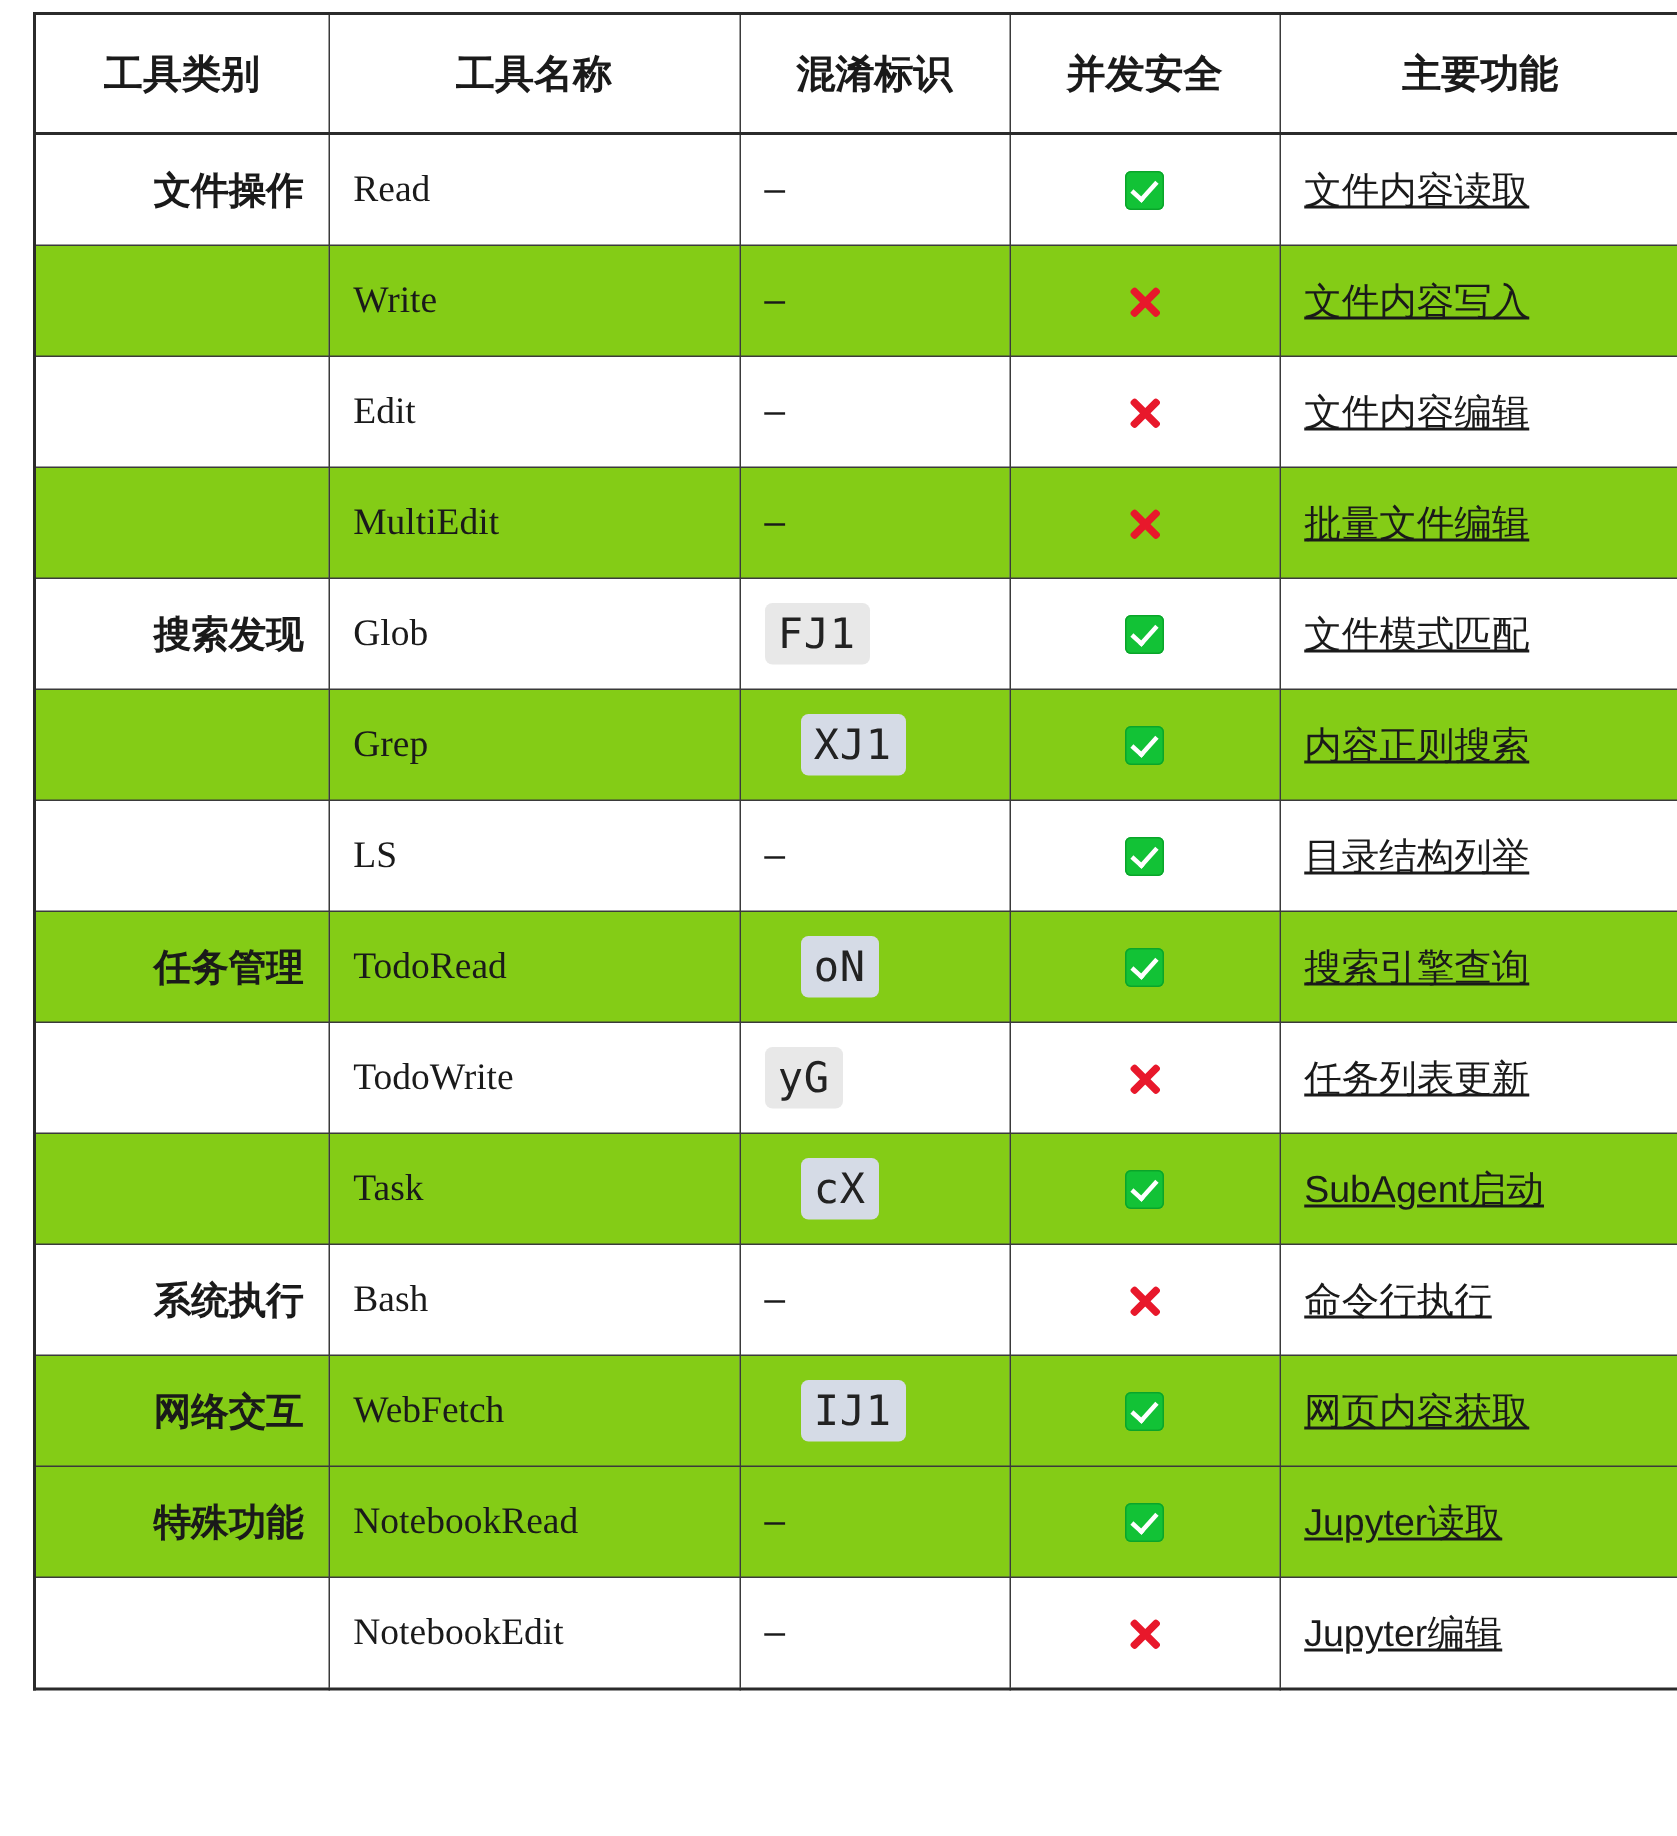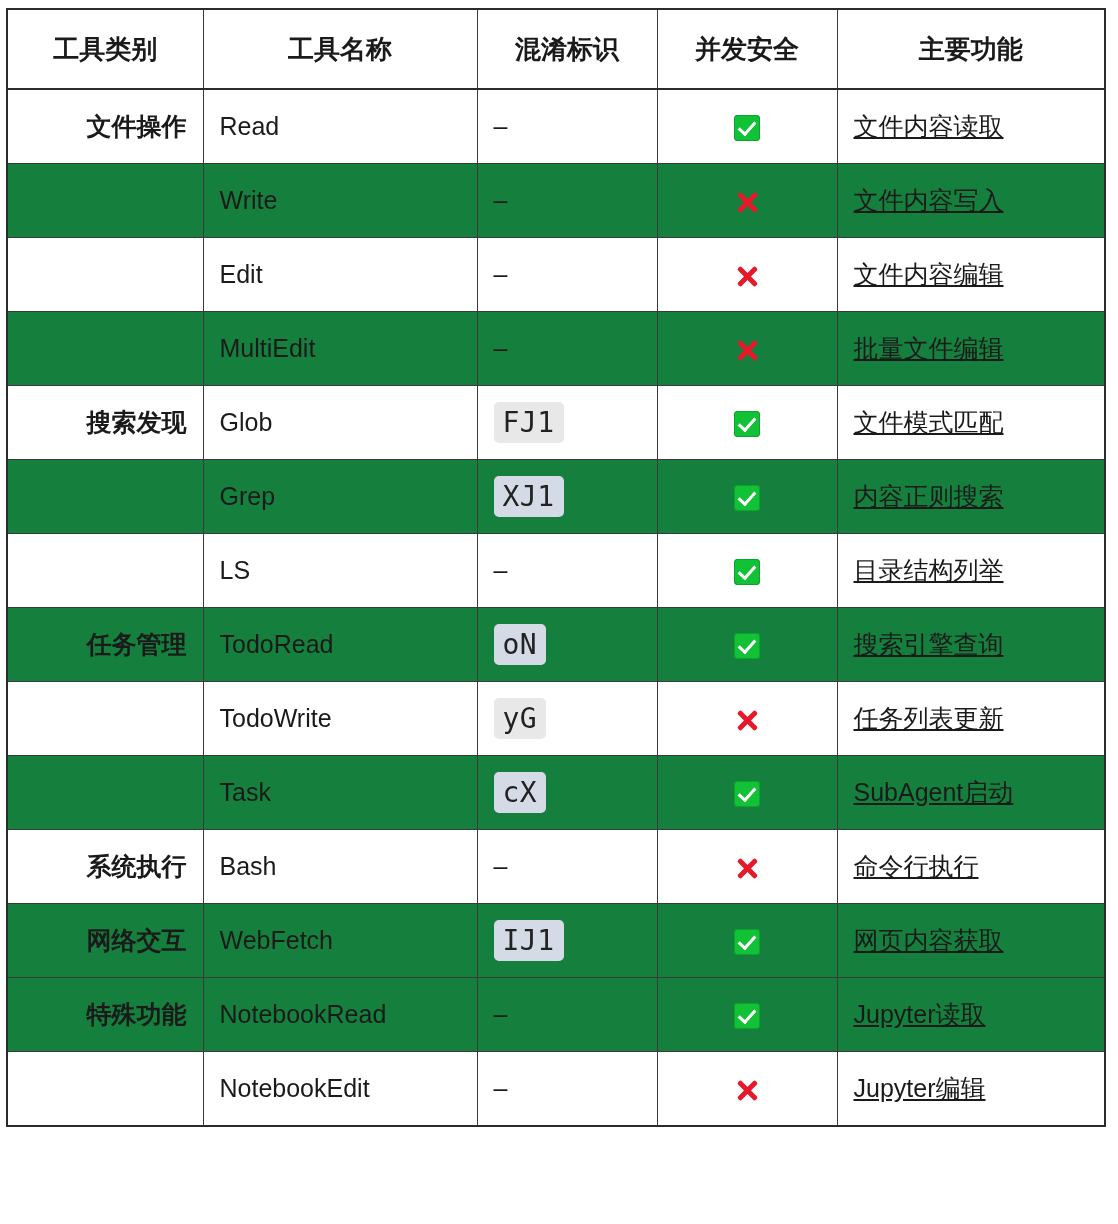--- a/index.html
+++ b/index.html
@@ -7,21 +7,21 @@
     padding: 0;
     background: #ffffff;
   }
   body {
     width: 1118px;
     height: 1224px;
     font-family: "Liberation Sans", sans-serif;
     color: #1a1a1a;
   }
   .table-wrap {
-    padding: 8px 10px 10px 6px;
+    padding: 8px 10px 10px 22px;
     box-sizing: border-box;
     width: 1118px;
   }
   table.tools {
     border-collapse: collapse;
     width: 1098px;
     table-layout: fixed;
     border: 2px solid #2b2b2b;
   }
   table.tools col.c0 { width: 196px; }
@@ -39,53 +39,55 @@
   }
   table.tools thead th {
     text-align: center;
     font-weight: bold;
     font-size: 26px;
     background: #ffffff;
     height: 78px;
     border-bottom: 2px solid #2b2b2b;
   }
   tbody tr.alt td {
-    background: #15803d;
+    background: #84cc16;
   }
   tbody tr.plain td {
     background: #ffffff;
   }
   td.cat {
     font-weight: bold;
     text-align: right;
     font-size: 25px;
   }
   td.cat.empty {
     text-align: center;
   }
   td.name {
     text-align: left;
     font-size: 26px;
+    font-family: Liberation Serif, serif;
   }
   td.ident {
     text-align: left;
     font-size: 22px;
   }
   td.ident .code {
     font-family: "DejaVu Sans Mono", monospace;
     font-size: 28px;
     background: #e8e8e8;
     border-radius: 5px;
     padding: 4px 9px;
     letter-spacing: 0.5px;
     color: #222;
     display: inline-block;
   }
   tbody tr.alt td.ident .code {
     background: #d5dbe6;
+    margin-left: 24px;
   }
   td.ident .dash {
     font-size: 25px;
   }
   td.safe {
     text-align: center;
   }
   .mark-yes {
     display: inline-block;
     width: 26px;

